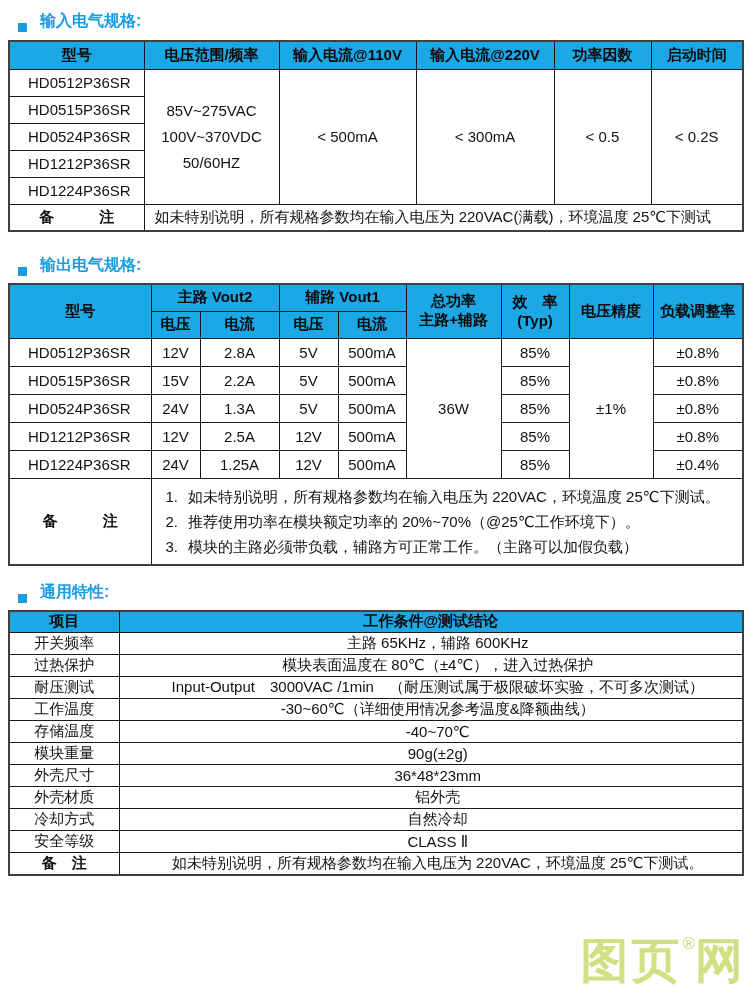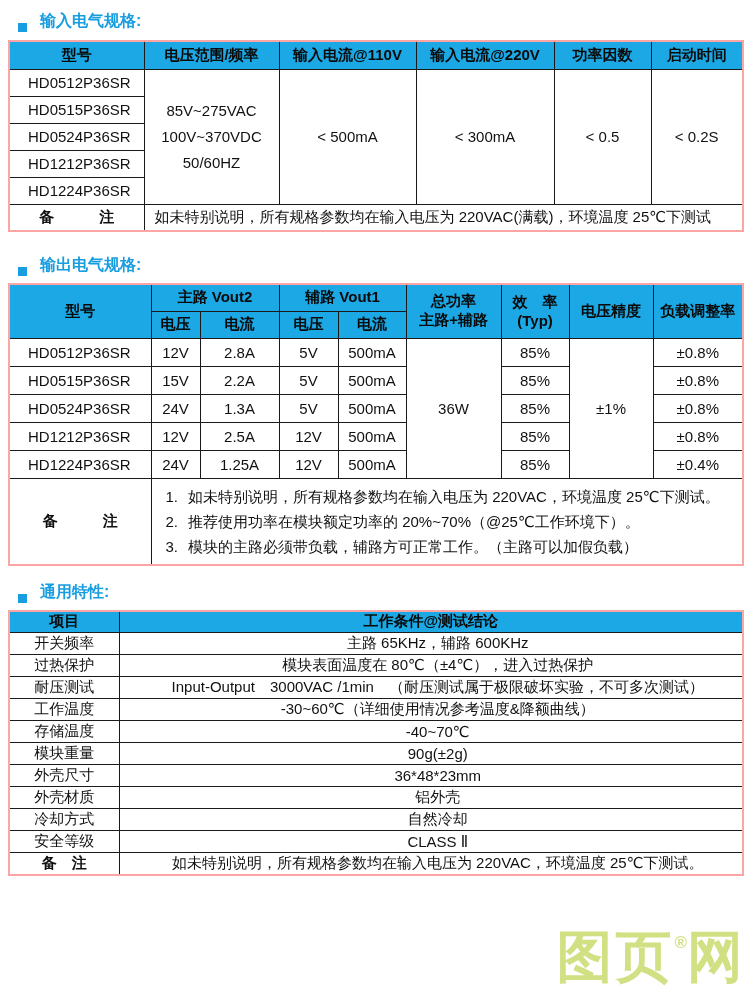--- a/index.html
+++ b/index.html
@@ -10,21 +10,21 @@
   }
   .content{padding:8px 8px 0 8px;}
   .sec-title{
     display:flex;align-items:flex-end;gap:13px;
     color:#189de0;font-weight:bold;font-size:16px;height:24px;
     padding-left:10px;
   }
   .bullet{width:9px;height:9px;background:#189de0;flex:0 0 auto;}
   table{
     border-collapse:collapse;table-layout:fixed;width:734px;
-    border:2px solid #fca5a5;
+    border:2px solid #404040;
   }
   th,td{
     border:1px solid #1a1a1a;font-size:15px;padding:0 2px;
     overflow:hidden;
   }
   th{
     background:#1ba8e5;color:#0a0a0a;font-weight:bold;text-align:center;
   }
   td{background:#fff;}
   .c{text-align:center;}
@@ -44,21 +44,21 @@
   .gap-t1{height:8px;}
   .gap-t2a{height:20px;}
   .gap-t2b{height:7px;}
   .gap-t3a{height:13px;}
   .gap-t3b{height:7px;}
   .watermark{
     position:absolute;right:4px;bottom:2px;
     color:#ccdc74;font-weight:bold;opacity:0.88;
     white-space:nowrap;line-height:1;
   }
-  .watermark .chars{font-size:56px;letter-spacing:3px;}
+  .watermark .chars{font-size:48px;letter-spacing:3px;}
   .watermark .reg{font-size:17px;vertical-align:28px;letter-spacing:0;}
 </style>
 </head>
 <body>
 
 <div class="content">
 
   <div class="sec-title">
     <span class="bullet"></span>
     <span>输入电气规格:</span>

